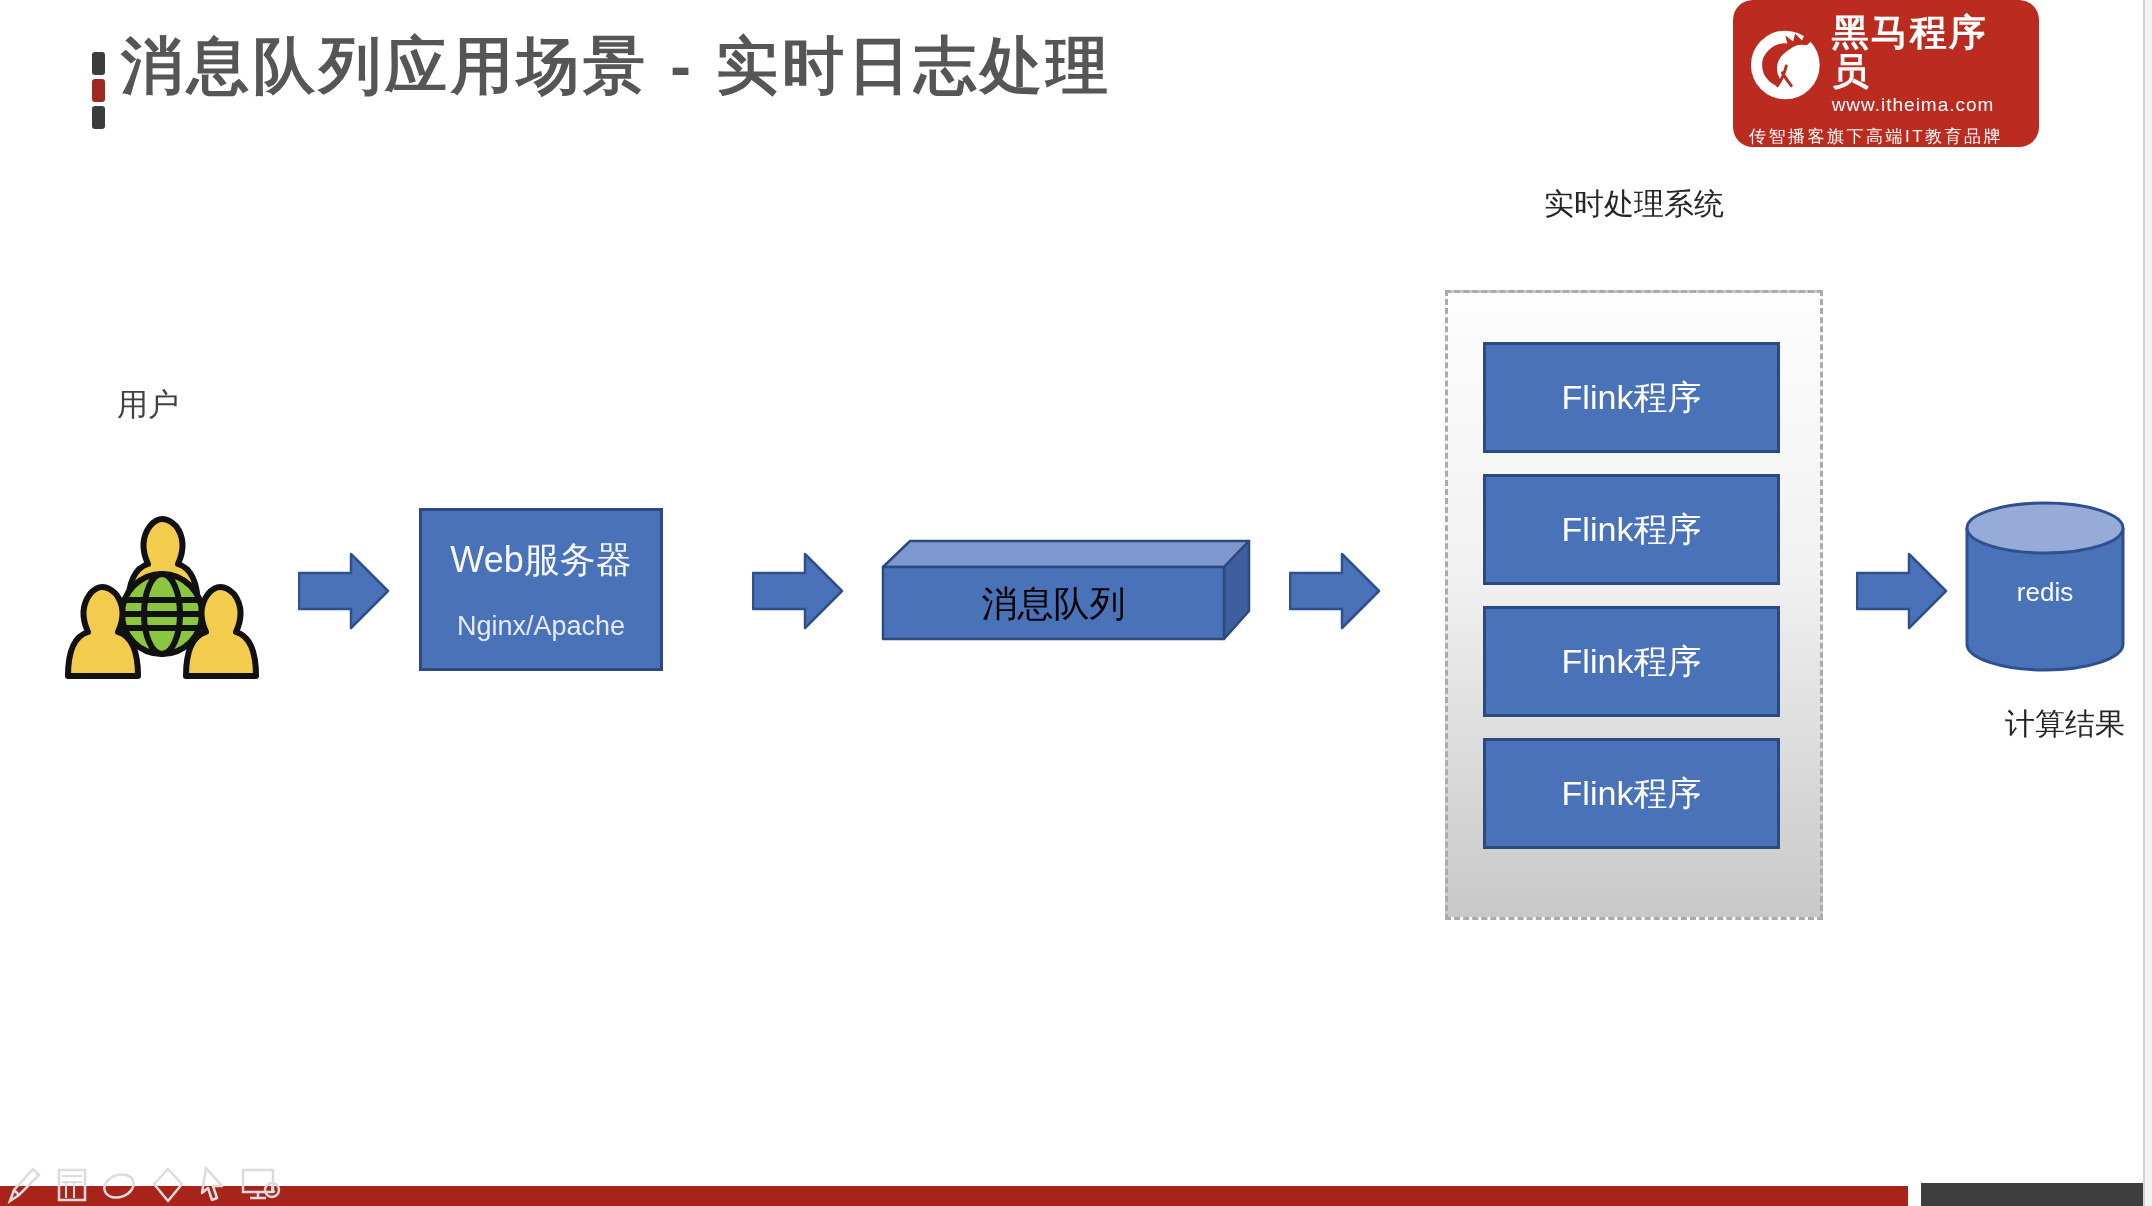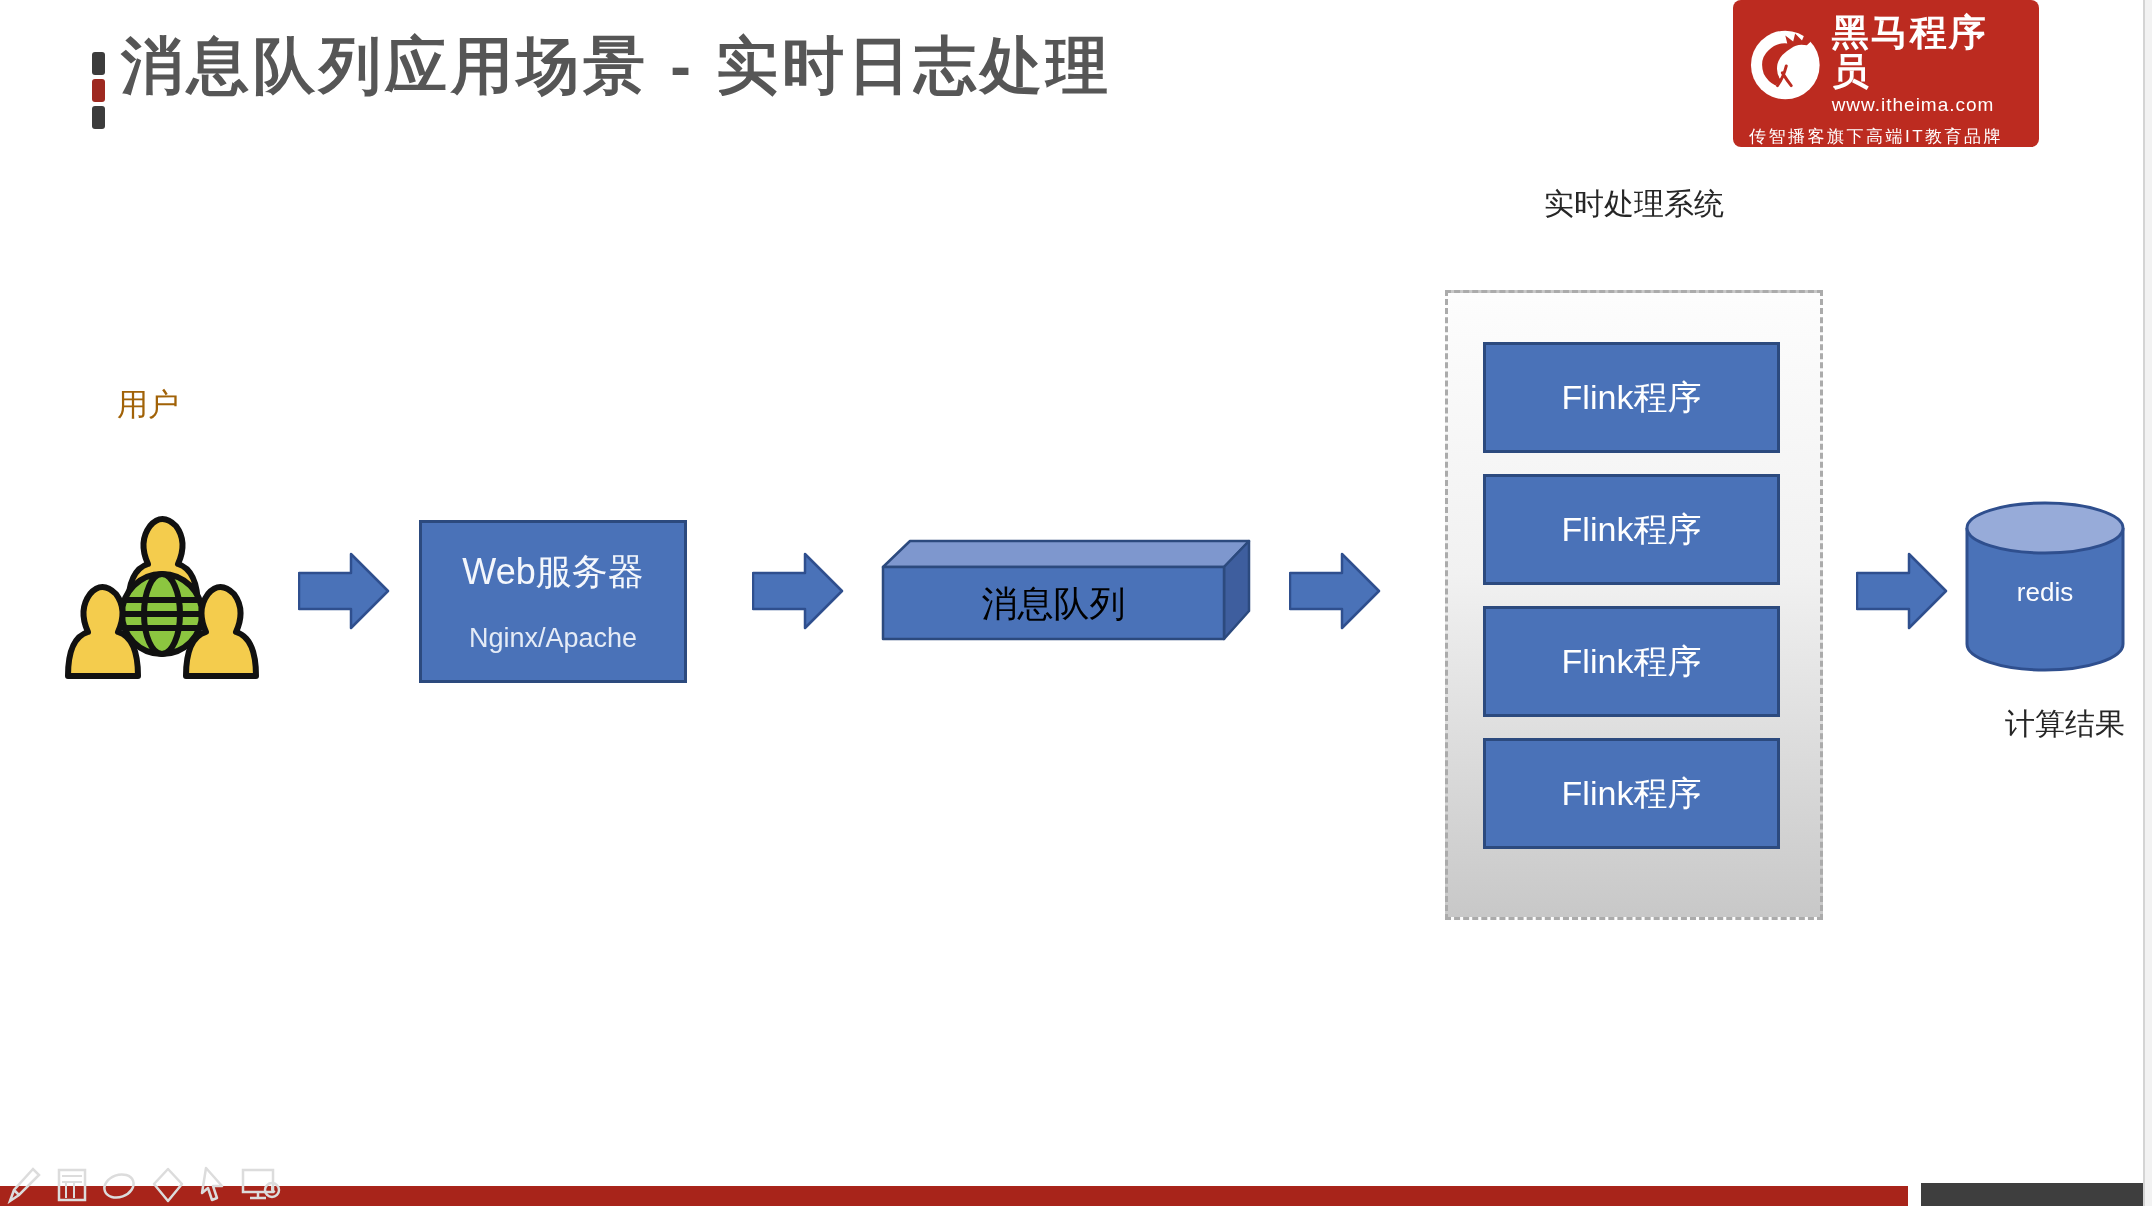--- a/index.html
+++ b/index.html
@@ -11,34 +11,34 @@
   
   .title-bullet{left:92px;top:52px;width:13px;}
   .title-bullet span{display:block;width:13px;height:23px;border-radius:3px;margin-bottom:4px;}
   .tb-dark{background:#3c3c3c;}
   .tb-red{background:#9e2920;}
   .page-title{left:121px;top:24px;font-size:62px;font-weight:bold;color:#565656;
               letter-spacing:4px;white-space:nowrap;}
 
   
   .logo{left:1733px;top:0px;width:306px;height:147px;background:#bc2b20;
-        border-radius:8px;box-sizing:border-box;padding:14px 16px 10px 16px;color:#ffffff;}
+        border-radius:20px;box-sizing:border-box;padding:14px 16px 10px 16px;color:#ffffff;}
   .logo-row{display:flex;align-items:center;}
   .logo-text{margin-left:10px;}
   .logo-brand{font-size:37px;font-weight:bold;letter-spacing:2px;line-height:1.05;}
   .logo-url{font-size:19px;letter-spacing:1px;margin-top:2px;}
   .logo-tagline{margin-top:9px;text-align:left;font-size:17px;letter-spacing:2.5px;}
 
   
-  .dlabel{font-size:31px;color:#a16207;}
+  .dlabel{font-size:31px;color:#404040;}
 
   
   .bluebox{background:#4a72b8;border:3px solid #2c4a7e;box-sizing:border-box;color:#ffffff;
            display:flex;flex-direction:column;align-items:center;justify-content:center;}
-  .web-box{left:419px;top:520px;width:268px;height:163px;gap:28px;}
+  .web-box{left:419px;top:508px;width:244px;height:163px;gap:28px;}
   .web-l1{font-size:36px;line-height:1.3;color:#f4f7fc;}
   .web-l2{font-size:27px;color:#e4ebf6;}
 
   .mq-text{left:883px;top:580px;width:341px;text-align:center;font-size:36px;color:#000000;}
 
   
   .proc-label{left:1445px;top:184px;width:378px;text-align:center;font-size:30px;color:#262626;}
   .proc-box{left:1445px;top:290px;width:378px;height:630px;border:3px dashed #ababab;
             box-sizing:border-box;
             background:linear-gradient(180deg,#fdfdfd 0%,#f1f1f1 45%,#c8c8c8 100%);}

